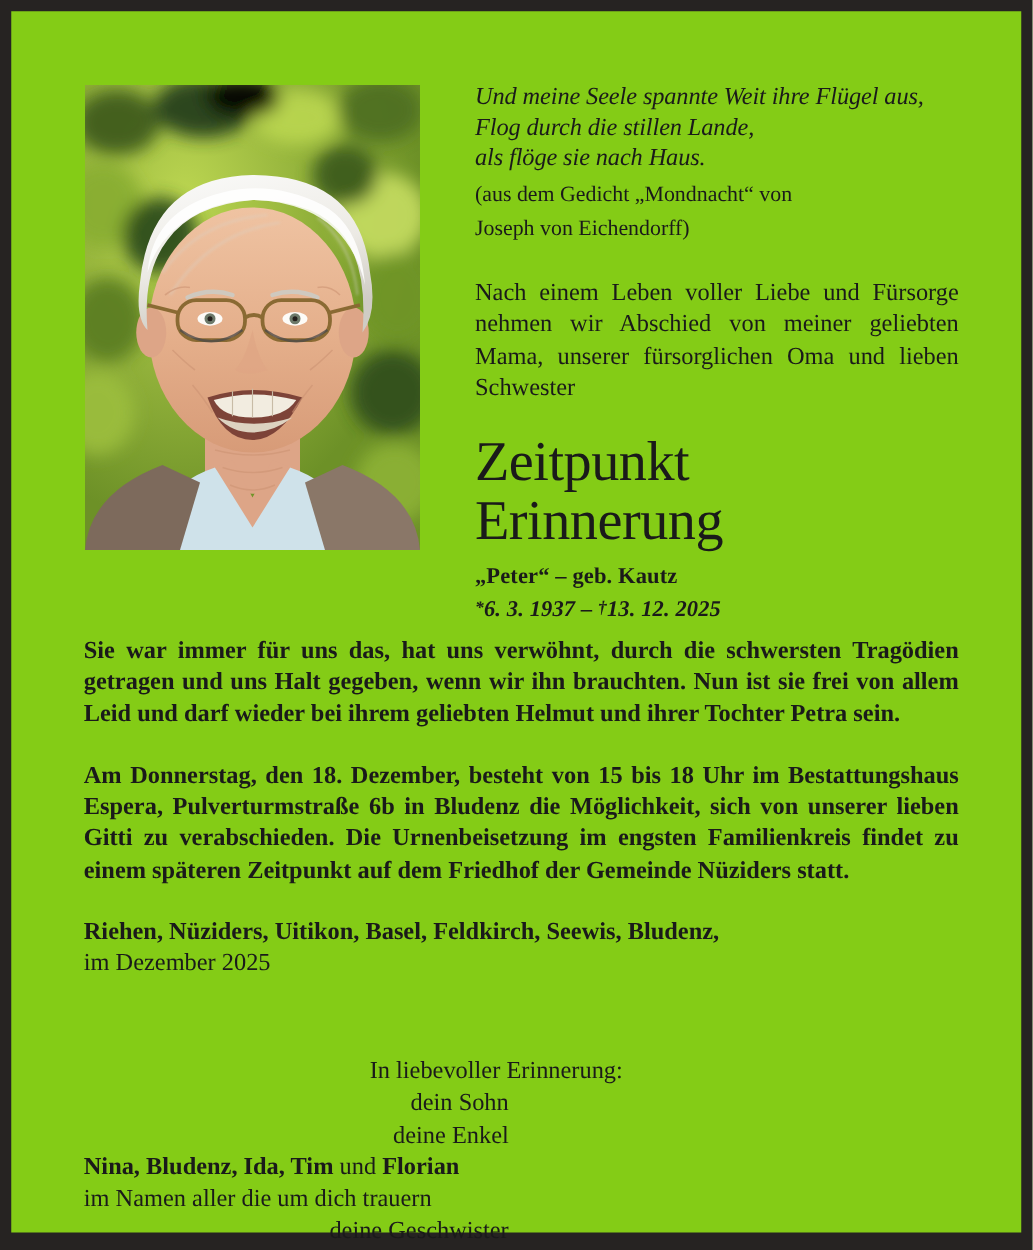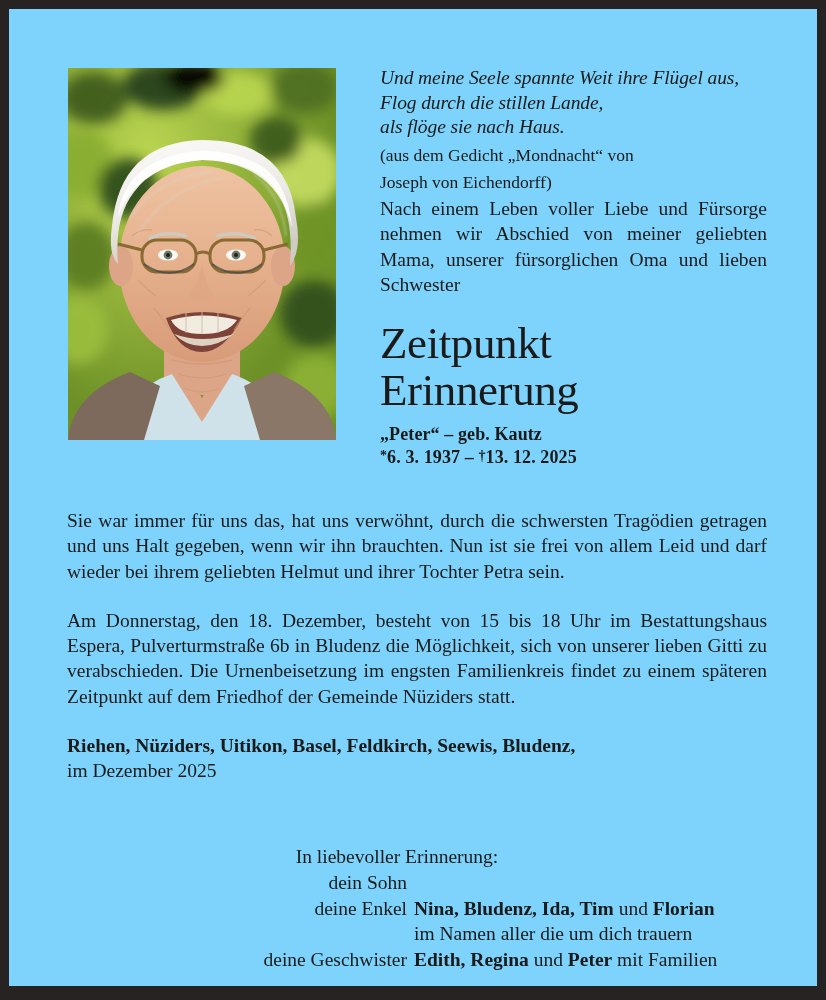--- a/index.html
+++ b/index.html
@@ -23,21 +23,21 @@
     height: 1000px;
     background: #262322;
     box-sizing: border-box;
   }
   .notice-page {
     position: absolute;
     left: 9px;
     top: 9px;
     width: 808px;
     height: 977px;
-    background: #7dd3fc;
+    background: #84cc16;
     box-sizing: border-box;
   }
 
   
   .top-area {
     position: absolute;
     left: 0; top: 0;
     width: 808px;
     height: 437px;
   }
@@ -70,20 +70,21 @@
   }
   .poem-source {
     font-size: 17.5px;
     line-height: 27px;
     margin-top: 2px;
     white-space: pre-line;
   }
 
   
   .intro {
+    margin-top: 26px;
     font-size: 19.5px;
     line-height: 25.5px;
     text-align: justify;
     text-align-last: left;
     hyphens: manual;
   }
 
   
   .name-block { margin-top: 22px; }
   .name-line {
@@ -95,38 +96,40 @@
   .nick-line {
     font-weight: bold;
     font-size: 18px;
     line-height: 23px;
     margin-top: 9px;
     letter-spacing: 0.1px;
   }
   .dates-line {
     font-weight: bold;
     font-size: 18px;
-    line-height: 19px;
+    line-height: 29px;
     letter-spacing: 0.1px;
+    font-style: italic;
   }
   .sym { font-size: 14px; vertical-align: 3px; }
 
   
   .body-col {
     position: absolute;
     left: 58px;
     top: 499px;
     width: 700px;
   }
   .para {
     font-size: 19.5px;
     line-height: 25.3px;
     text-align: justify;
     text-align-last: left;
     margin: 0 0 24px 0;
+    font-weight: bold;
   }
   .places {
     font-size: 19.5px;
     line-height: 25.3px;
     margin: 0;
   }
   .places-b { font-weight: bold; }
 
   
   .memorial {
@@ -138,20 +141,21 @@
   .memorial-head {
     text-align: center;
     font-size: 19.5px;
     line-height: 26px;
     padding-right: 40px;
   }
   .mem-row {
     display: flex;
     font-size: 19.5px;
     line-height: 25.5px;
+    flex-direction: column;
   }
   .mem-label {
     width: 340px;
     text-align: right;
     padding-right: 7px;
     white-space: pre;
   }
   .mem-names {
     flex: 1;
     text-align: left;

